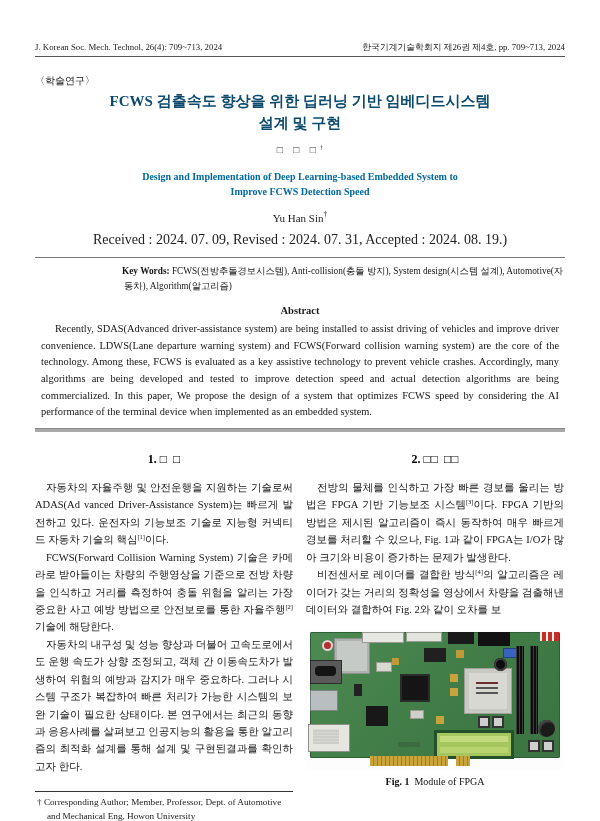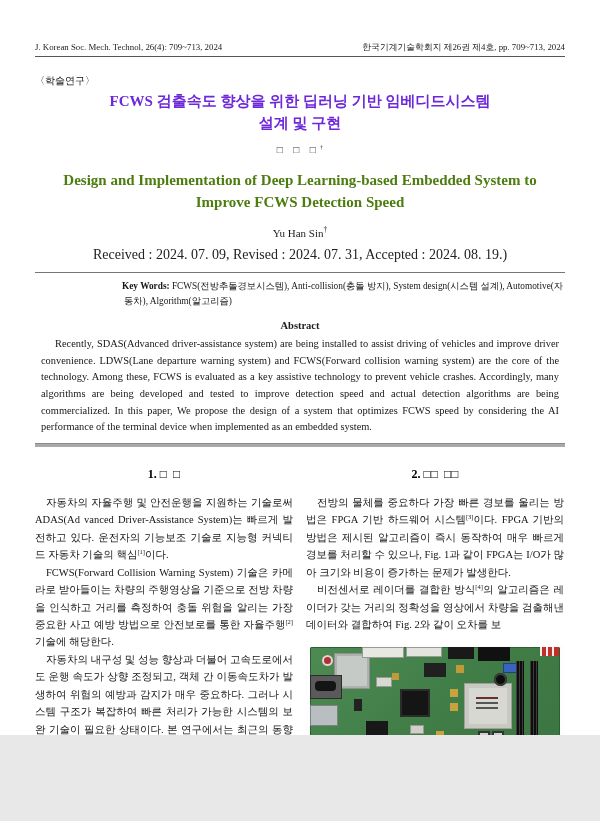--- a/index.html
+++ b/index.html
@@ -1,36 +1,36 @@
 <!DOCTYPE html>
 <html><head>
 <meta charset="utf-8">
 <style>
   html,body{margin:0;padding:0;background:#e8e8e8;}
   .page{
     position:relative;
-    width:600px;height:735px;
+    width:600px;height:821px;
     margin:0 auto;
     background:#ffffff;
     box-sizing:border-box;
     padding:42px 35px 0 35px;
     overflow:hidden;
     font-family:"Liberation Serif","DejaVu Serif",serif;
     color:#1c1c1c;
   }
   
   .jheader{font-size:8.8px;line-height:1.35;color:#222;}
   .jheader .hrow{display:flex;justify-content:space-between;}
   .hdivider{border-top:1px solid #555;margin:2px 0 2px 0;}
   
   .article-type{margin-top:17px;font-size:10px;color:#111;}
-  .title-ko{margin-top:3px;text-align:center;font-weight:bold;font-size:15px;line-height:1.45;color:#6d28d9;}
+  .title-ko{margin-top:3px;text-align:center;font-weight:bold;font-size:15px;line-height:1.45;color:#0c4a6e;}
   .author-masked{margin-top:9px;text-align:center;font-size:10px;color:#3a3a3a;letter-spacing:4px;}
   .author-masked sup{font-size:7px;letter-spacing:0;}
-  .title-en{margin-top:13px;text-align:center;font-weight:bold;font-size:15px;line-height:1.5;color:#4d7c0f;}
+  .title-en{margin-top:13px;text-align:center;font-weight:bold;font-size:10px;line-height:1.5;color:#0369a1;}
   .author-en{margin-top:11px;text-align:center;font-size:11px;}
   .author-en sup{font-size:7.5px;}
   .dates{margin-top:9px;text-align:center;font-size:14px;color:#222;}
   .toprule{border-top:1px solid #777;margin-top:9px;}
   
   .keywords{margin:6px 0 0 63px;font-size:9.3px;line-height:1.55;padding-left:26px;text-indent:-26px;color:#161616;}
   .keywords b{font-weight:bold;margin-left:24px;}
   .abstract-title{margin-top:12px;text-align:center;font-weight:bold;font-size:10.5px;}
   .abstract-body{margin:5px 6px 0 6px;font-size:10.4px;line-height:1.6;text-align:justify;text-indent:14px;color:#161616;}
   .thickrule{margin-top:7px;height:3px;background:#a9a9a9;border-top:1px solid #8a8a8a;}
@@ -46,21 +46,21 @@
   
   .figure-wrap{margin-top:12px;}
   .board-photo{position:relative;width:258px;height:140px;background:#fdfdfd;overflow:hidden;}
   .board{position:absolute;left:4px;top:2px;width:250px;height:126px;
     background:linear-gradient(135deg,#4e8b52 0%,#427e48 45%,#3a7441 100%);
     border-radius:2px;box-shadow:inset 0 0 0 1px #2e5e36;}
   .bc{position:absolute;}
   .dotgrid{background-image:repeating-linear-gradient(#d8d8d8 0 1px,transparent 1px 3px);}
   .pingrid{background-image:repeating-linear-gradient(90deg,#3c3c3c 0 1px,#0e0e0e 1px 3px);}
   .fig-caption{margin-top:6px;text-align:center;font-size:10px;color:#111;}
-  .fig-caption b{font-weight:normal;}
+  .fig-caption b{font-weight:bold;}
 </style>
 </head>
 <body>
 
 <div class="page">
 
   <div class="jheader">
     <div class="hrow">
       <span>J. Korean Soc. Mech. Technol, 26(4): 709~713, 2024</span>
       <span>한국기계기술학회지 제26권 제4호, pp. 709~713, 2024</span>
@@ -103,21 +103,21 @@
       <p class="body-p"><span>FCWS(Forward Collision Warning System) 기술은 카메라로 받아들이는 차량의 주행영상을 기준으로 전방 차량을 인식하고 거리를 측정하여 충돌 위험을 알리는 가장 중요한 사고 예방 방법으로 안전보로를 통한 자율주행</span><sup>[2]</sup><span> 기술에 해당한다.</span></p>
       <p class="body-p">자동차의 내구성 및 성능 향상과 더불어 고속도로에서도 운행 속도가 상향 조정되고, 객체 간 이동속도차가 발생하여 위험의 예방과 감지가 매우 중요하다. 그러나 시스템 구조가 복잡하여 빠른 처리가 가능한 시스템의 보완 기술이 필요한 상태이다. 본 연구에서는 최근의 동향과 응용사례를 살펴보고 인공지능의 활용을 통한 알고리즘의 최적화 설계를 통해 설계 및 구현된결과를 확인하고자 한다.</p>
 
       <div class="footnote">
         <div class="fline"><span>† </span><span>Corresponding Author; Member, Professor, Dept. of Automotive and Mechanical Eng, Howon University</span><br></div>
       </div>
     </div>
 
     <div class="col">
       <div class="sec-h">2. □□  □□</div>
-      <p class="body-p"><span>전방의 물체를 중요하다 가장 빠른 경보를 울리는 방법은 FPGA 기반 하드웨어 시스템</span><sup>[3]</sup><span>이다. FPGA 기반의 방법은 제시된 알고리즘이 즉시 동작하여 매우 빠르게 경보를 처리할 수 있으나, Fig. 1과 같이 FPGA는 I/O가 많아 크기와 비용이 증가하는 문제가 발생한다.</span></p>
+      <p class="body-p"><span>전방의 물체를 인식하고 가장 빠른 경보를 울리는 방법은 FPGA 기반 기능보조 시스템</span><sup>[3]</sup><span>이다. FPGA 기반의 방법은 제시된 알고리즘이 즉시 동작하여 매우 빠르게 경보를 처리할 수 있으나, Fig. 1과 같이 FPGA는 I/O가 많아 크기와 비용이 증가하는 문제가 발생한다.</span></p>
       <p class="body-p"><span>비전센서로 레이더를 결합한 방식</span><sup>[4]</sup><span>의 알고리즘은 레이더가 갖는 거리의 정확성을 영상에서 차량을 검출해낸 데이터와 결합하여 Fig. 2와 같이 오차를 보</span></p>
 
       <div class="figure-wrap">
         <div class="board-photo">
           <div class="board"></div>
 
           <div class="bc" style="left:28px;top:8px;width:34px;height:34px;background:#c6cac6;border:1px solid #8d918d;box-shadow:inset 0 0 0 2px #aeb2ae;"></div>
           <div class="bc" style="left:16px;top:10px;width:11px;height:11px;border-radius:50%;background:#b23030;box-shadow:inset 0 0 0 2px #d9d9d9;"></div>
           <div class="bc" style="left:4px;top:30px;width:30px;height:22px;background:#5a5a5a;border:1px solid #2c2c2c;"></div>
           <div class="bc" style="left:9px;top:36px;width:21px;height:10px;background:#141414;border-radius:4px;"></div>

